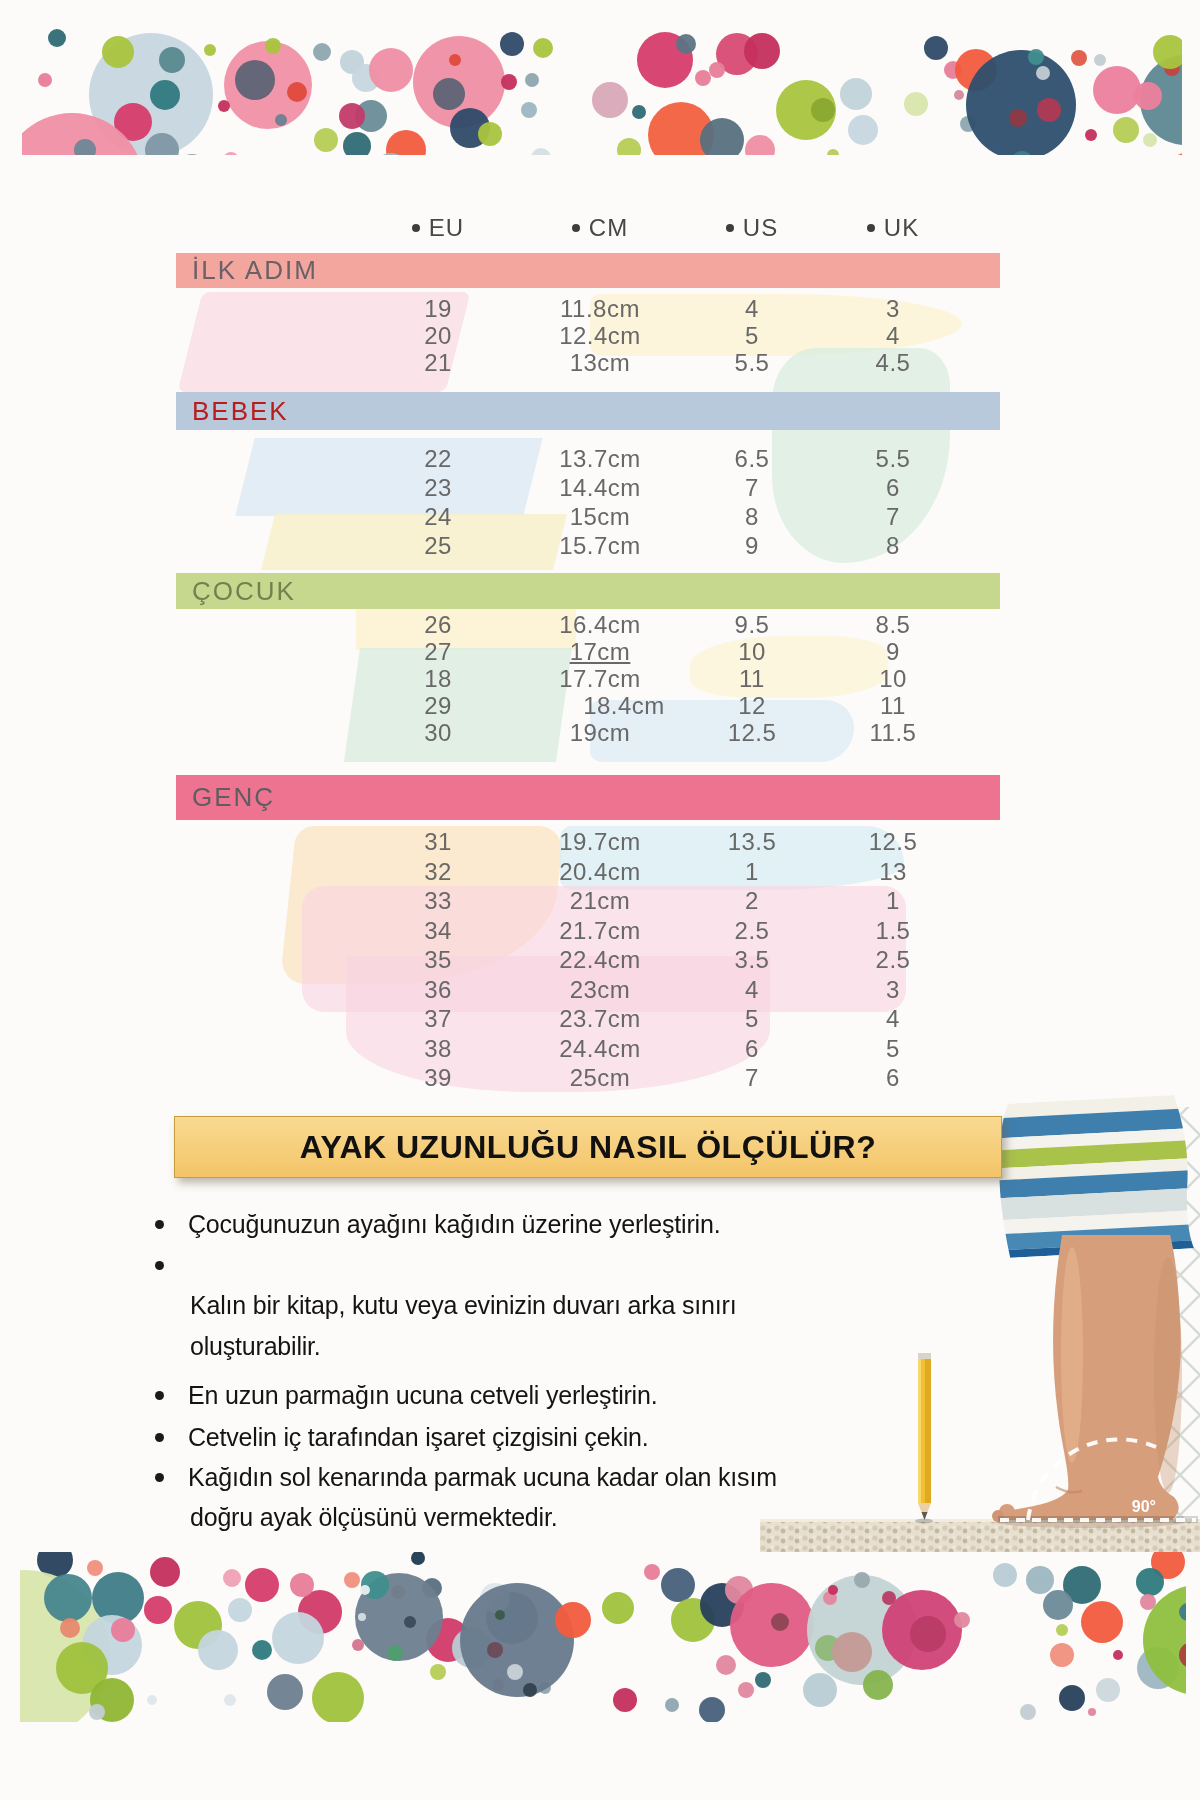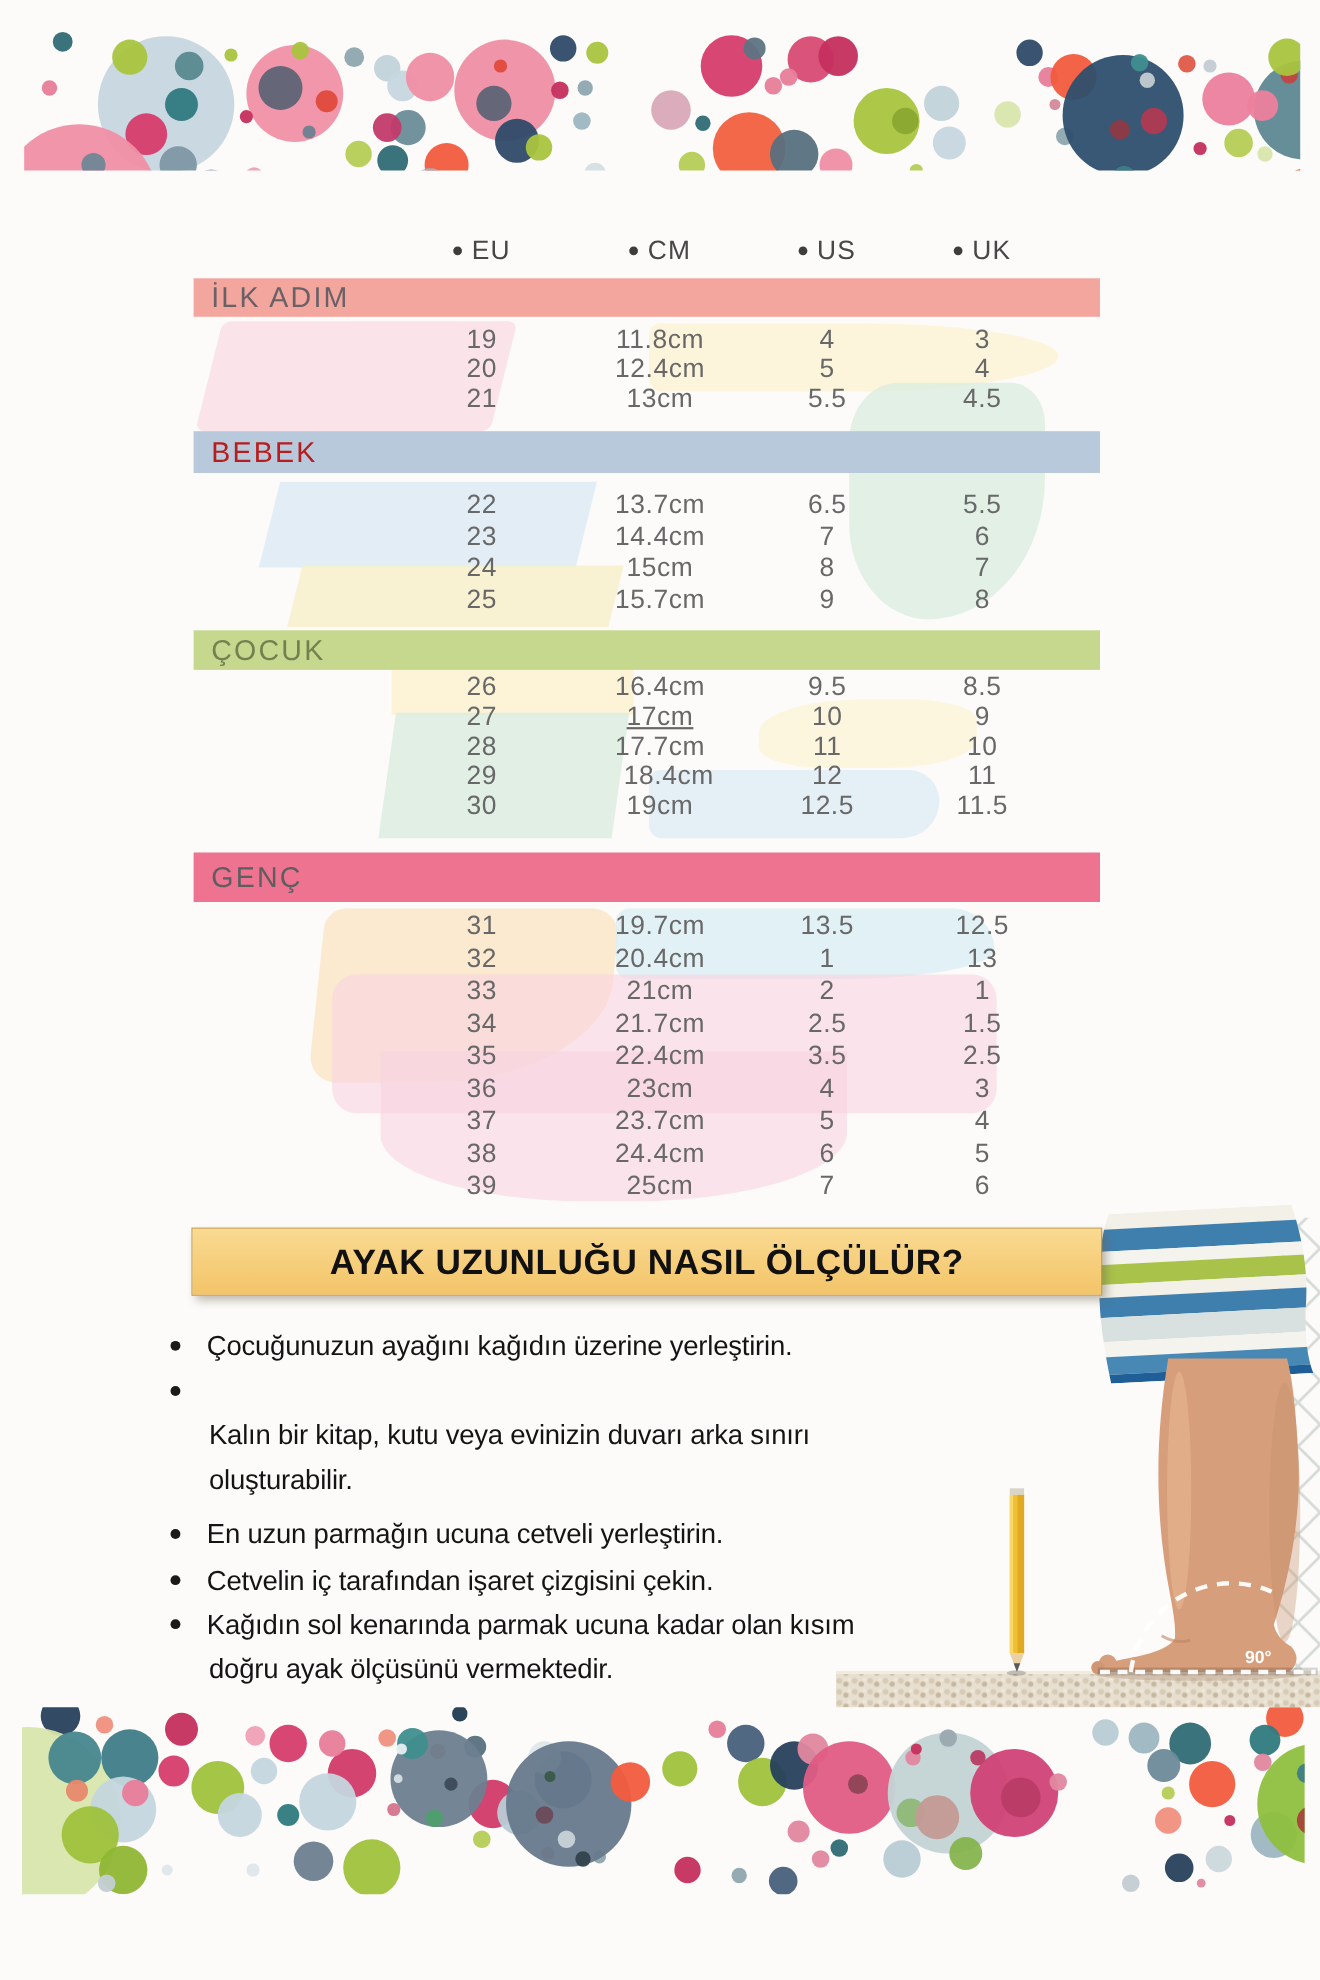--- a/index.html
+++ b/index.html
@@ -228,28 +228,28 @@
           <span class="cell" style="left: 687px; width: 130px; line-height: 27px;">9.5</span>
           <span class="cell" style="left: 828px; width: 130px; line-height: 27px;">8.5</span>
         </div>
         <div class="trow" style="top: 638px; height: 27px;">
           <span class="cell" style="left: 374px; width: 128px; line-height: 27px;">27</span>
           <span class="cell" style="left: 510px; width: 180px; line-height: 27px; text-decoration: underline;">17cm</span>
           <span class="cell" style="left: 687px; width: 130px; line-height: 27px;">10</span>
           <span class="cell" style="left: 828px; width: 130px; line-height: 27px;">9</span>
         </div>
         <div class="trow" style="top: 665px; height: 27px;">
-          <span class="cell" style="left: 374px; width: 128px; line-height: 27px;">28</span>
+          <span class="cell" style="left: 374px; width: 128px; line-height: 27px;">18</span>
           <span class="cell" style="left: 510px; width: 180px; line-height: 27px; text-align: center;">17.7cm</span>
           <span class="cell" style="left: 687px; width: 130px; line-height: 27px;">11</span>
           <span class="cell" style="left: 828px; width: 130px; line-height: 27px;">10</span>
         </div>
         <div class="trow" style="top: 692px; height: 27px;">
           <span class="cell" style="left: 374px; width: 128px; line-height: 27px;">29</span>
-          <span class="cell" style="left: 518px; width: 180px; line-height: 27px;">18.4cm</span>
+          <span class="cell" style="left: 534px; width: 180px; line-height: 27px;">18.4cm</span>
           <span class="cell" style="left: 687px; width: 130px; line-height: 27px;">12</span>
           <span class="cell" style="left: 828px; width: 130px; line-height: 27px;">11</span>
         </div>
         <div class="trow" style="top: 719px; height: 27px;">
           <span class="cell" style="left: 374px; width: 128px; line-height: 27px;">30</span>
           <span class="cell" style="left: 510px; width: 180px; line-height: 27px;">19cm</span>
           <span class="cell" style="left: 687px; width: 130px; line-height: 27px;">12.5</span>
           <span class="cell" style="left: 828px; width: 130px; line-height: 27px;">11.5</span>
         </div>
         <div class="secbar" style="top: 775px; height: 45px; background: rgb(237, 115, 144);">

